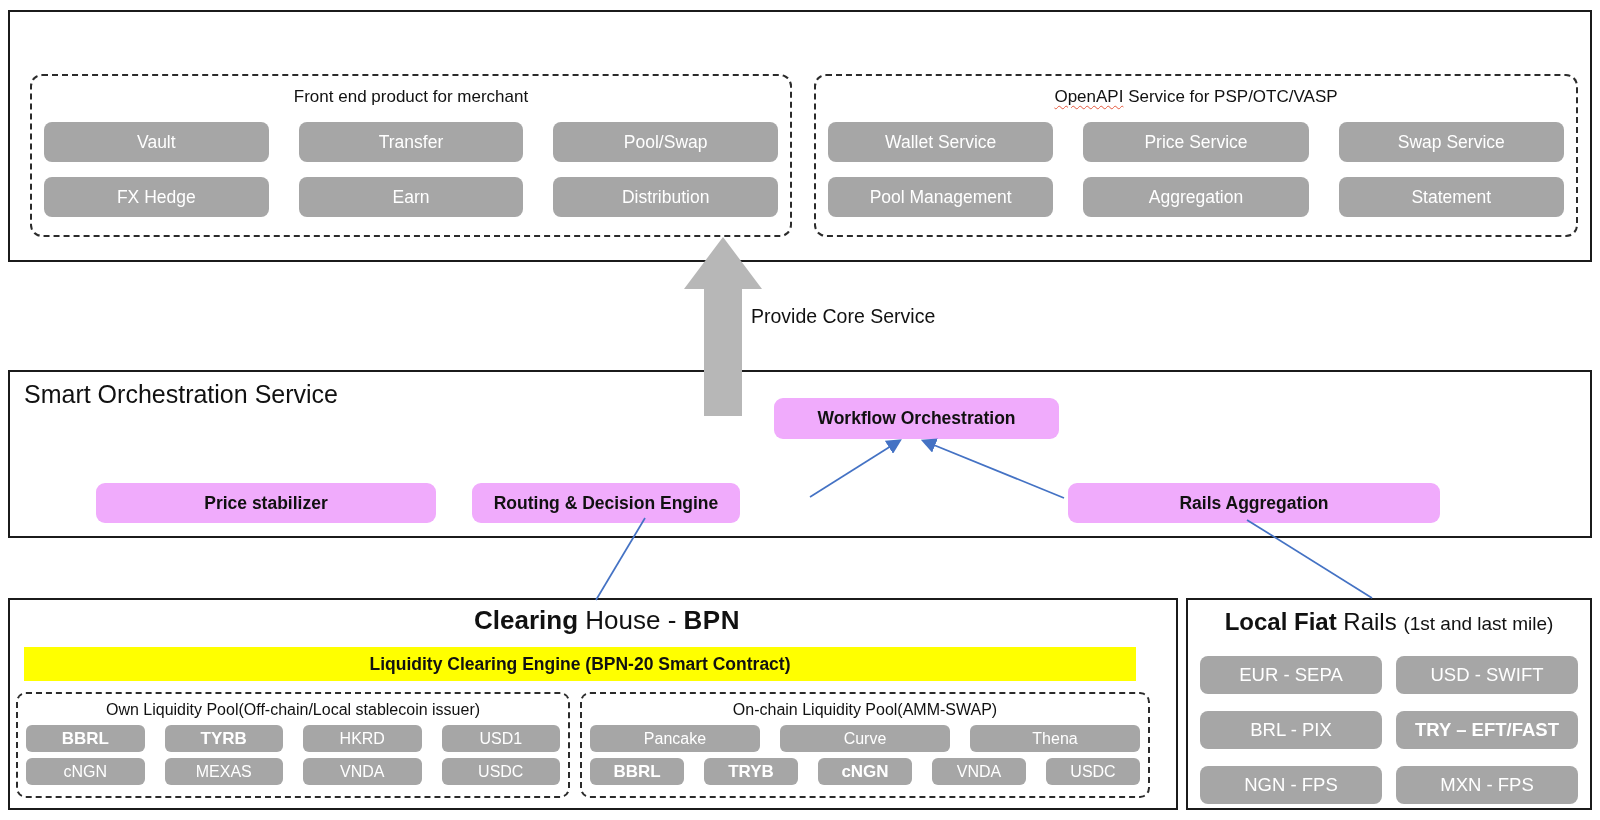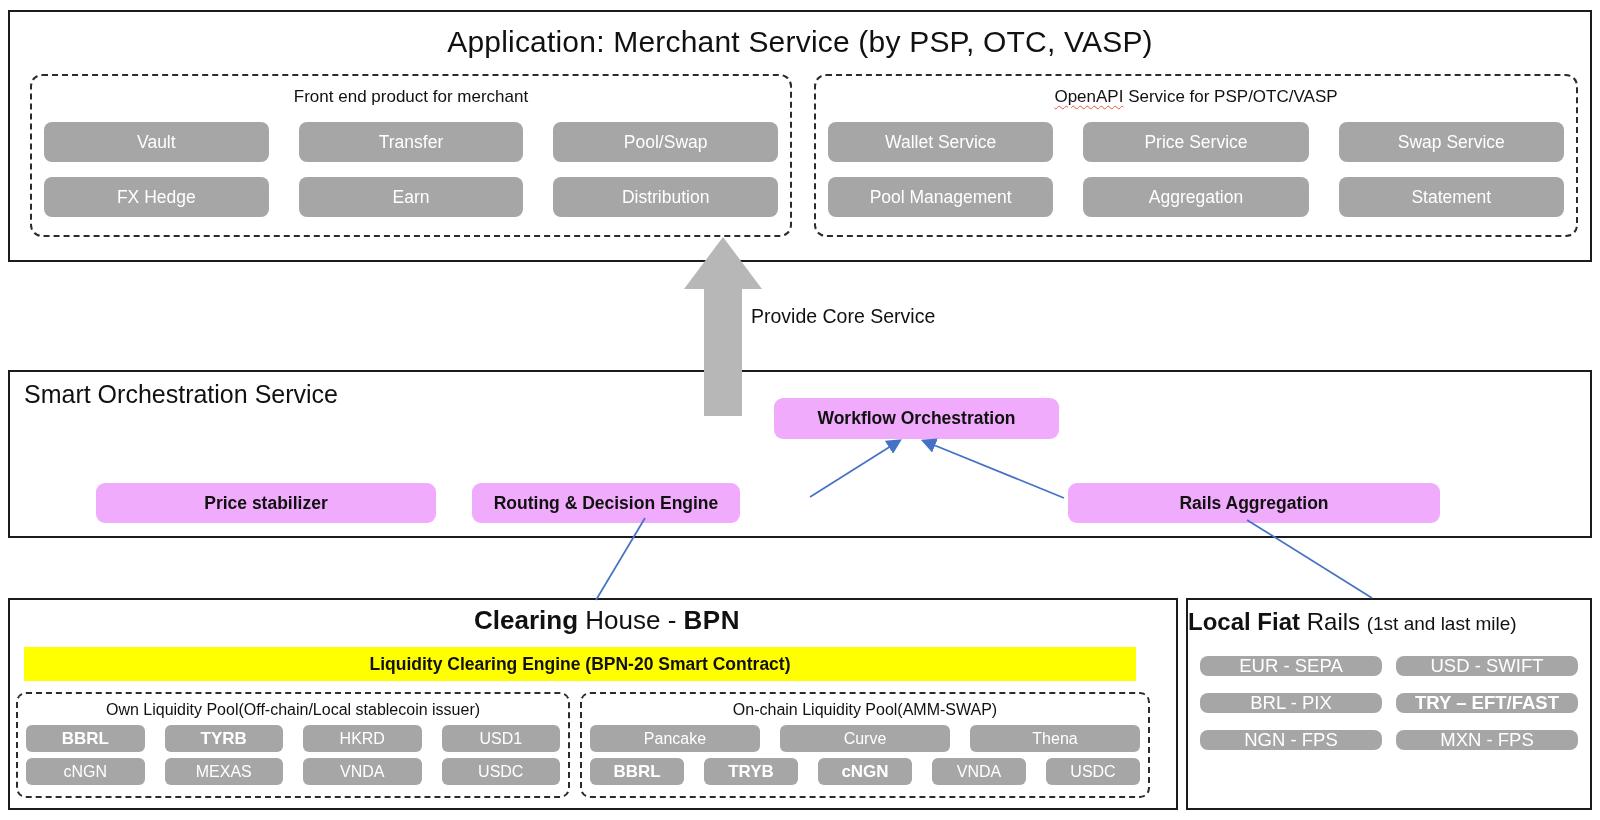--- a/index.html
+++ b/index.html
@@ -49,37 +49,36 @@
   #own-pool { left:6px; width:554px; }
   #onchain-pool { left:570px; width:570px; }
   .pool-title { text-align:center; font-size:16px; margin-top:2px; }
   .chip-row { display:flex; gap:20px; margin-top:6px; }
   .chip { flex:1; height:27px; background:#a6a6a6; border-radius:6px; color:#fff; font-size:16px;
           display:flex; align-items:center; justify-content:center; white-space:nowrap; }
   .chip.b { font-weight:bold; font-size:17px; }
 
   
   #fiat-box { left:1186px; top:598px; width:406px; height:212px; }
-  .fiat-title { padding-top:8px; text-align:left; font-size:24px; white-space:nowrap; }
+  .fiat-title { padding-top:8px; text-align:center; font-size:24px; white-space:nowrap; }
   .fiat-title .f-lead { font-weight:600; }
   .fiat-title .f-note { font-size:19px; }
   .fiat-grid { display:grid; grid-template-columns:repeat(2,1fr); column-gap:14px; row-gap:17px;
                padding:0 12px; margin-top:20px; }
-  .fiat-chip { height:20px; background:#a6a6a6; border-radius:8px; color:#fff; font-size:18.5px;
+  .fiat-chip { height:38px; background:#a6a6a6; border-radius:8px; color:#fff; font-size:18.5px;
                display:flex; align-items:center; justify-content:center; }
   .fiat-chip.b { font-weight:bold; }
 
   #overlay { position:absolute; left:0; top:0; width:1600px; height:820px;
              pointer-events:none; z-index:5; }
 </style>
 </head>
 <body>
 
 <div class="abs solid-box" id="app-box">
-  <div class="app-title">Application: Merchant Service (by PSP, OTC, VASP)</div>
 
   <div class="panel dashed-box" id="frontend-panel">
     <div class="panel-title">Front end product for merchant</div>
     <div class="btn-grid">
       <div class="gray-btn">Vault</div>
       <div class="gray-btn">Transfer</div>
       <div class="gray-btn">Pool/Swap</div>
       <div class="gray-btn">FX Hedge</div>
       <div class="gray-btn">Earn</div>
       <div class="gray-btn">Distribution</div>

